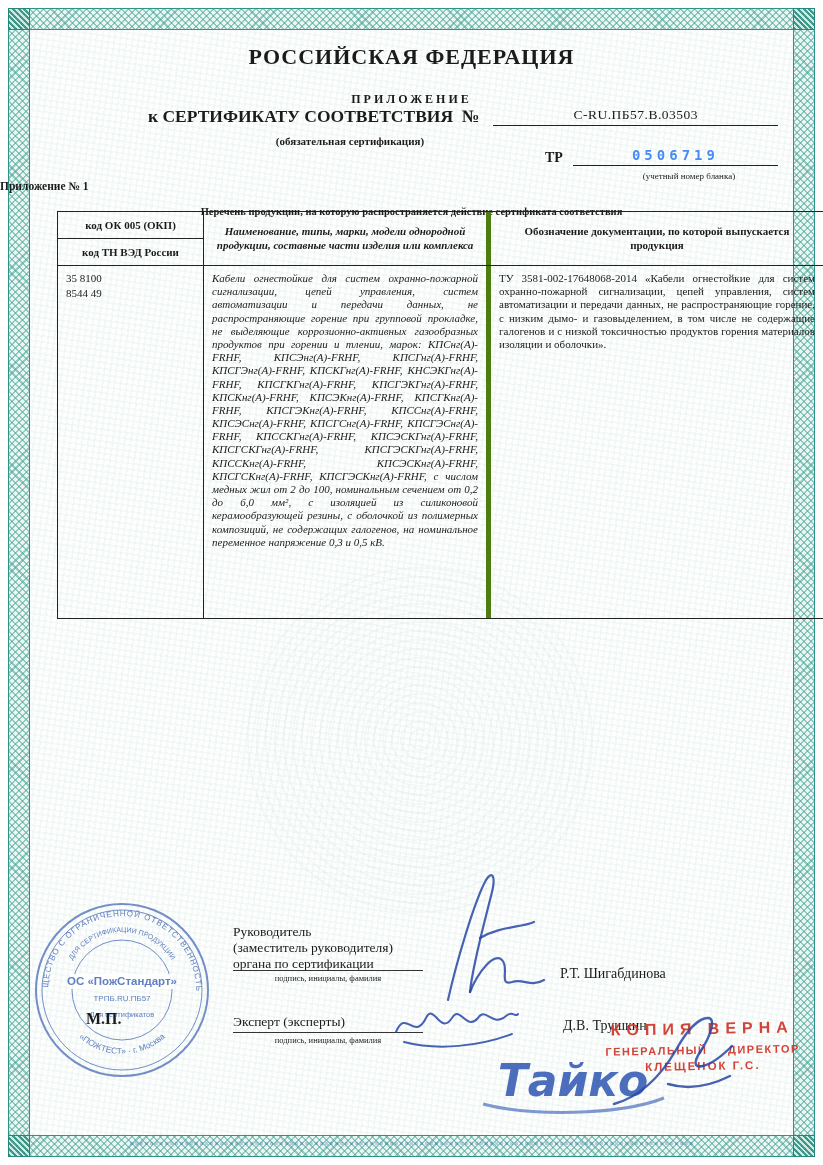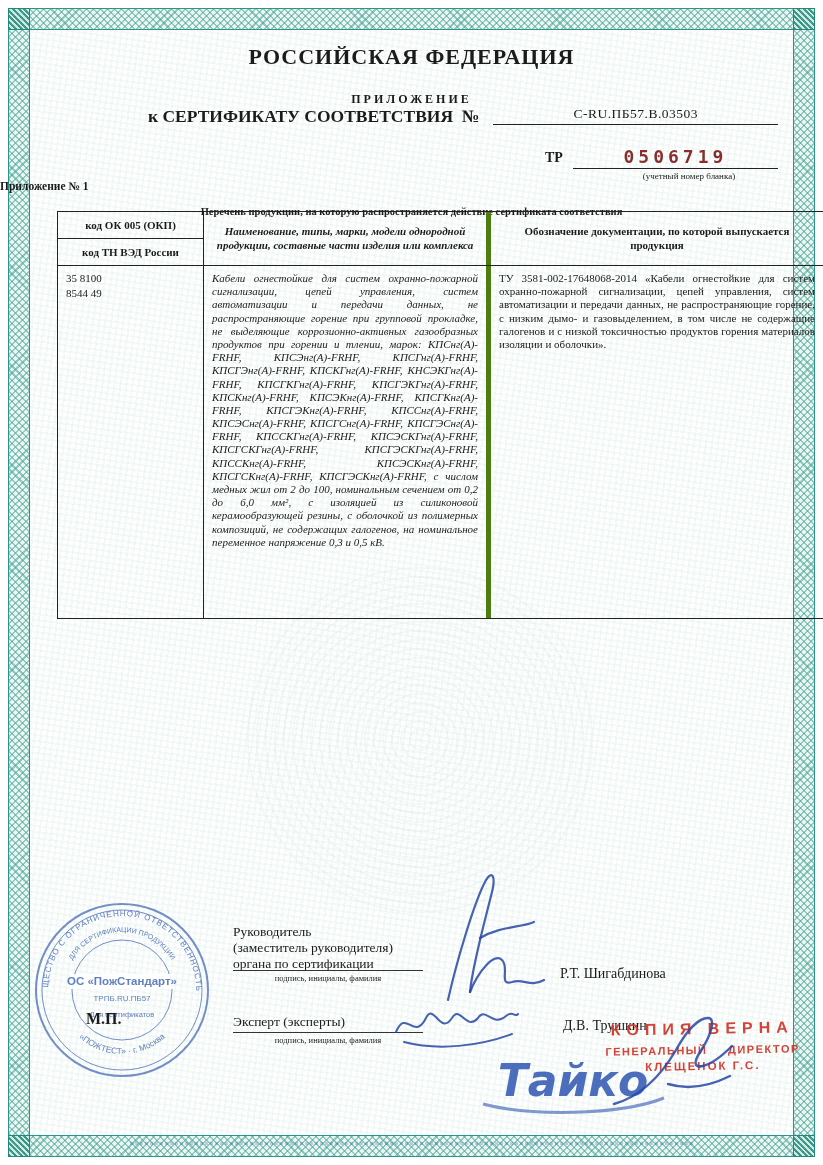--- a/index.html
+++ b/index.html
@@ -24,32 +24,32 @@
   .rosette { position:absolute; left:240px; top:560px; width:360px; height:360px; border-radius:50%;
     background: repeating-radial-gradient(circle at center, rgba(120,185,170,.10) 0 2px, transparent 2px 9px);
     opacity:.6; }
 
   
   .country { position:absolute; top:44px; left:0; right:0; text-align:center;
     font-size:22px; font-weight:bold; letter-spacing:1px; }
   .apx-title { position:absolute; top:92px; left:0; right:0; text-align:center;
     font-size:12px; font-weight:bold; letter-spacing:3px; }
   .cert-line { position:absolute; top:106px; left:148px; right:45px;
-    display:flex; align-items:flex-start; gap:14px; }
+    display:flex; align-items:center; gap:14px; }
   .cert-label { font-size:17.5px; font-weight:bold; white-space:pre; }
   .cert-field { flex:1; border-bottom:1.5px solid #222; text-align:center;
     font-size:13.5px; padding-bottom:2px; letter-spacing:.5px; }
   .mandatory { position:absolute; top:135px; left:150px; width:400px; text-align:center;
     font-size:11px; font-weight:bold; }
   .tr-row { position:absolute; top:146px; left:545px; right:45px;
-    display:flex; align-items:center; gap:10px; }
+    display:flex; align-items:flex-end; gap:10px; }
   .tr-label { font-size:14px; font-weight:bold; }
   .tr-field { flex:1; border-bottom:1.5px solid #222; text-align:center; padding-bottom:1px; }
-  .tr-number { font-family:"DejaVu Sans Mono", monospace; font-weight:bold; font-size:18px;
-    letter-spacing:4px; color:#7f1d1d; opacity:.92;margin-top:34px; }
+  .tr-number { font-family:"DejaVu Sans Mono", monospace; font-weight:bold; font-size:14px;
+    letter-spacing:4px; color:#3b82f6; opacity:.92;margin-top:34px; }
   .tr-caption { position:absolute; top:171px; left:600px; right:45px; text-align:center; font-size:9px; }
   .apx-no { position:absolute; top:180px; left:0; right:0; text-align:left; font-size:11.5px; font-weight:bold; }
   .caption { position:absolute; top:206px; left:0; right:0; text-align:center; font-size:10.5px; font-weight:bold; }
 
   
   .table { position:absolute; left:57px; top:211px; width:767px; border:1px solid #222; background:transparent; }
   .thead { display:flex; border-bottom:1px solid #222; min-height:54px; }
   .tbody { display:flex; min-height:352px; }
   .col1 { width:146px; border-right:1px solid #222; }
   .col2 { width:287px; border-right:5px solid #4d7c0f;font-style:italic; }
@@ -104,20 +104,21 @@
   <div class="inner"></div>
   <div class="rosette"></div>
 
   <div class="country">РОССИЙСКАЯ ФЕДЕРАЦИЯ</div>
   <div class="apx-title">ПРИЛОЖЕНИЕ</div>
 
   <div class="cert-line">
     <span class="cert-label">к СЕРТИФИКАТУ СООТВЕТСТВИЯ  №</span>
     <span class="cert-field">C-RU.ПБ57.В.03503</span>
   </div>
+  <div class="mandatory">(обязательная сертификация)</div>
 
   <div class="tr-row">
     <span class="tr-label">ТР</span>
     <span class="tr-field">
       <span class="tr-number">0506719</span>
     </span>
   </div>
   <div class="tr-caption">(учетный номер бланка)</div>
 
   <div class="apx-no">Приложение № 1</div>

